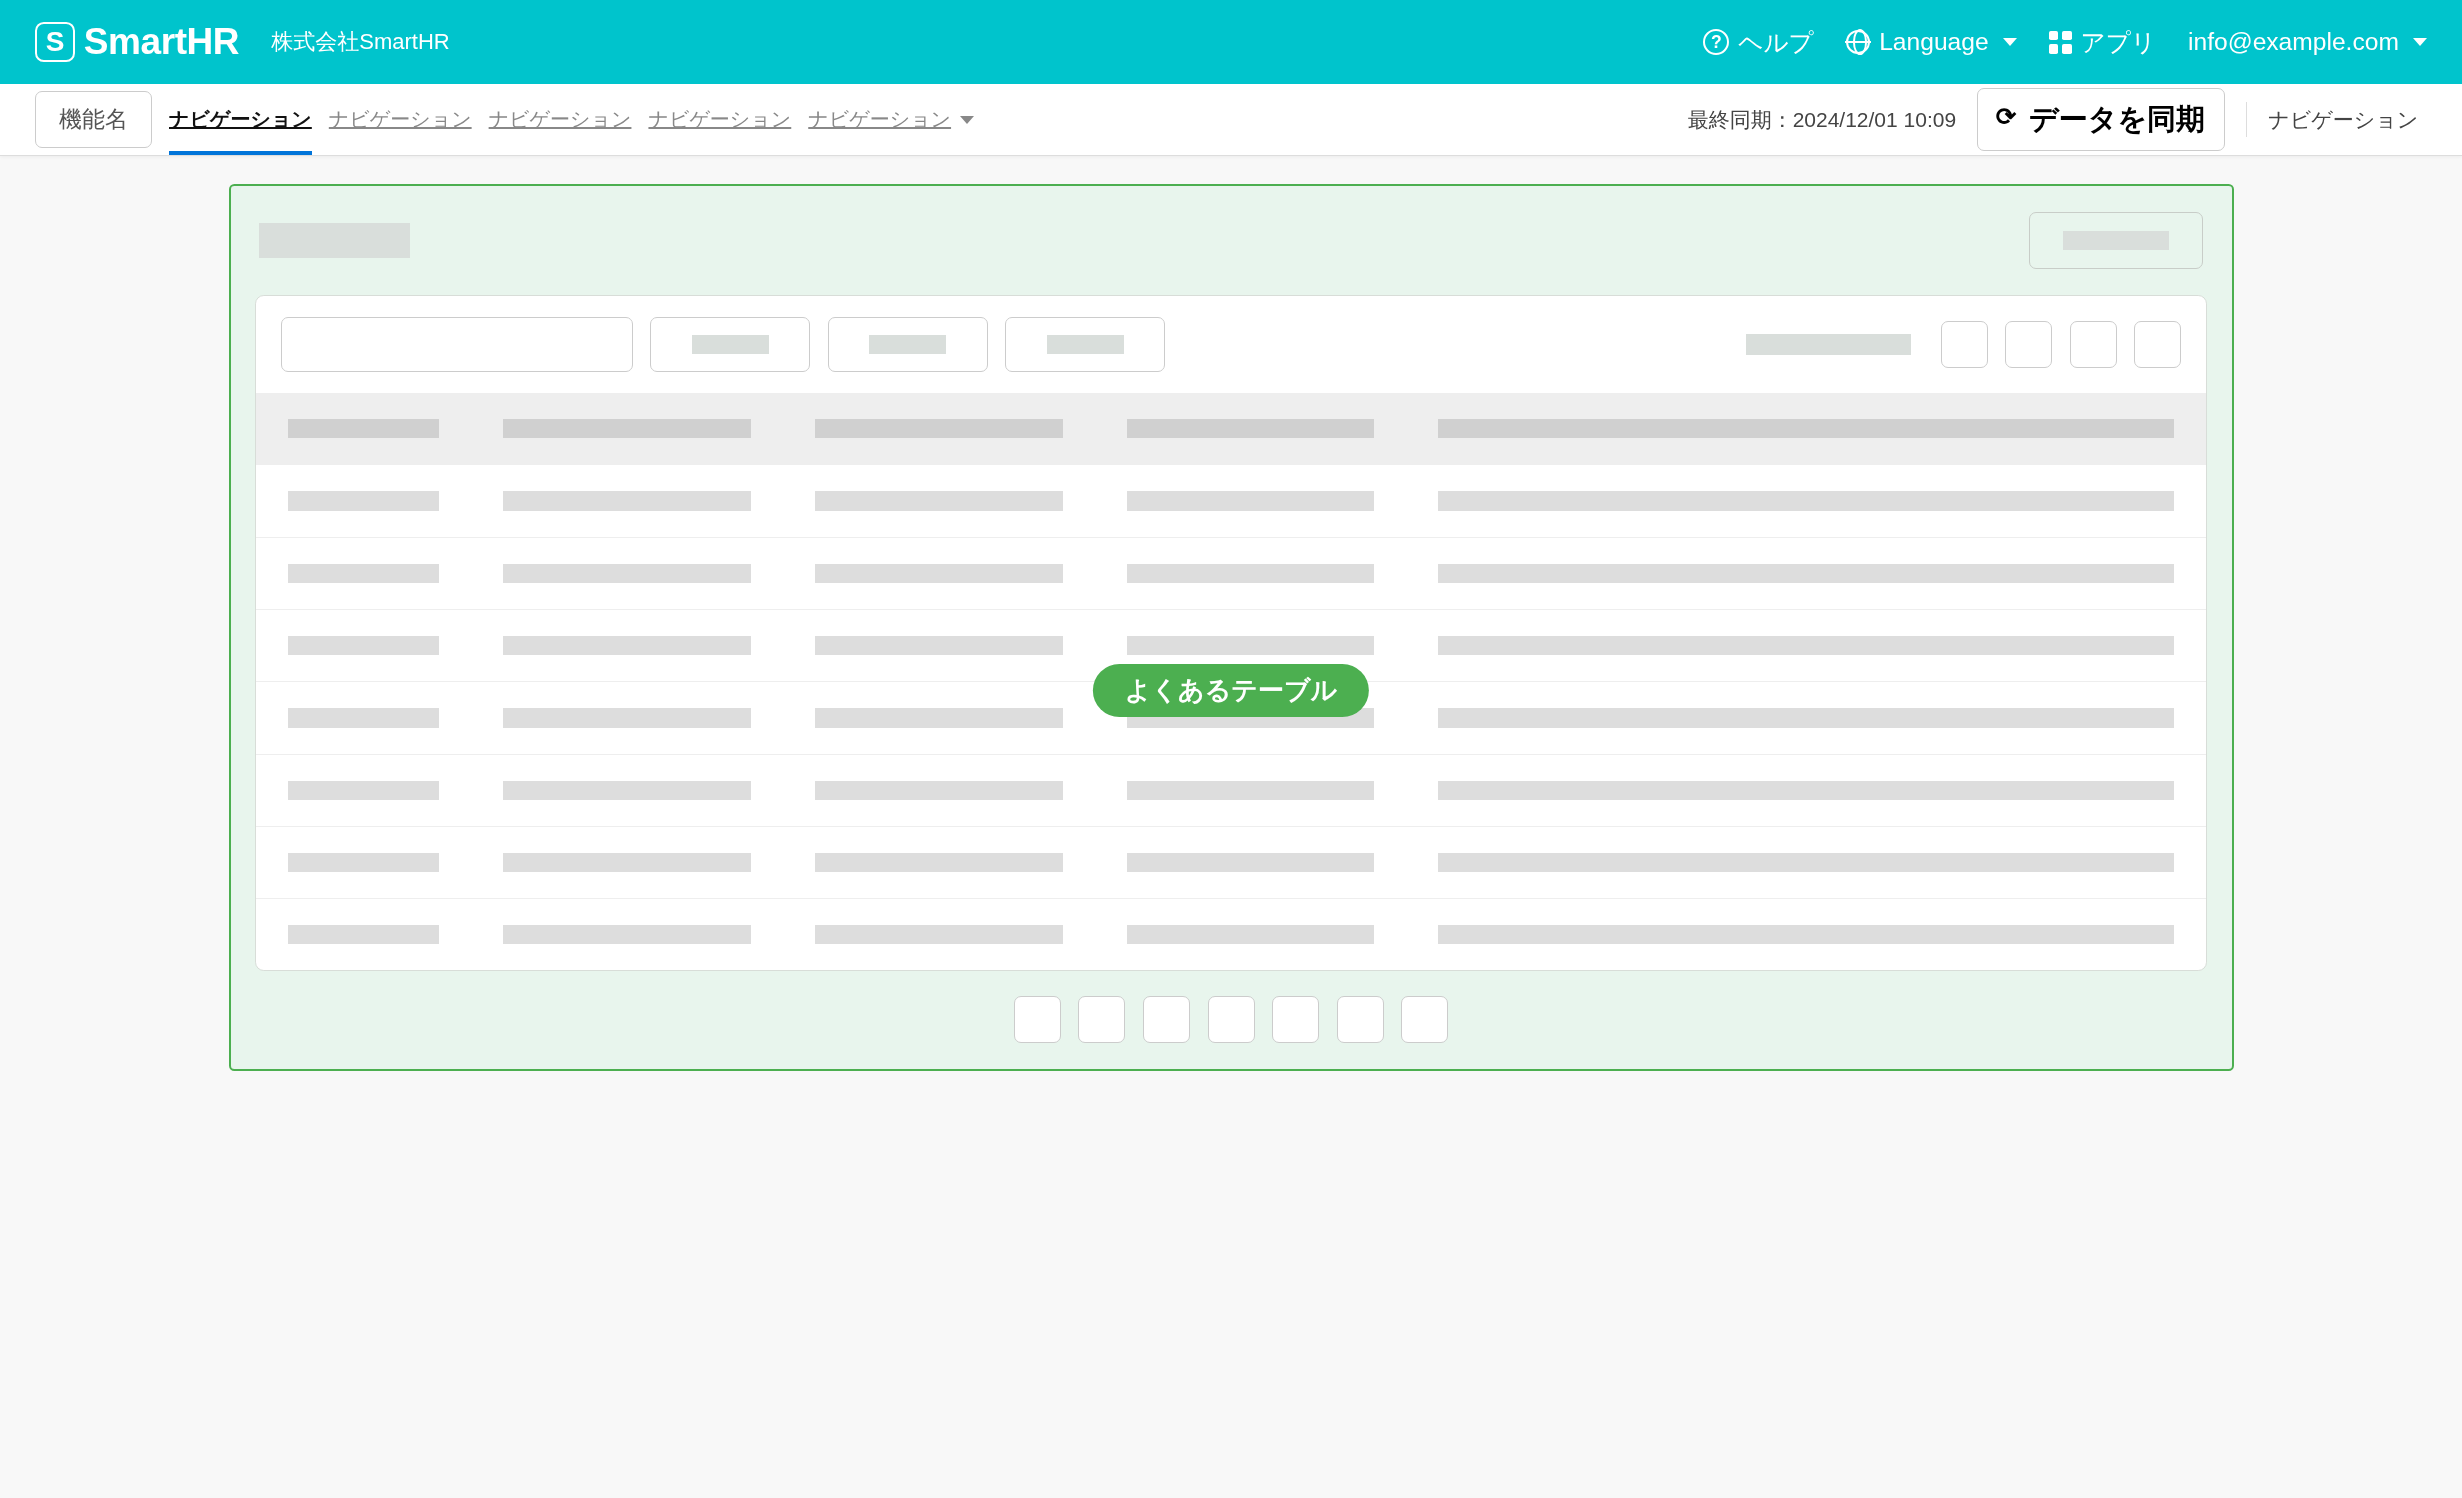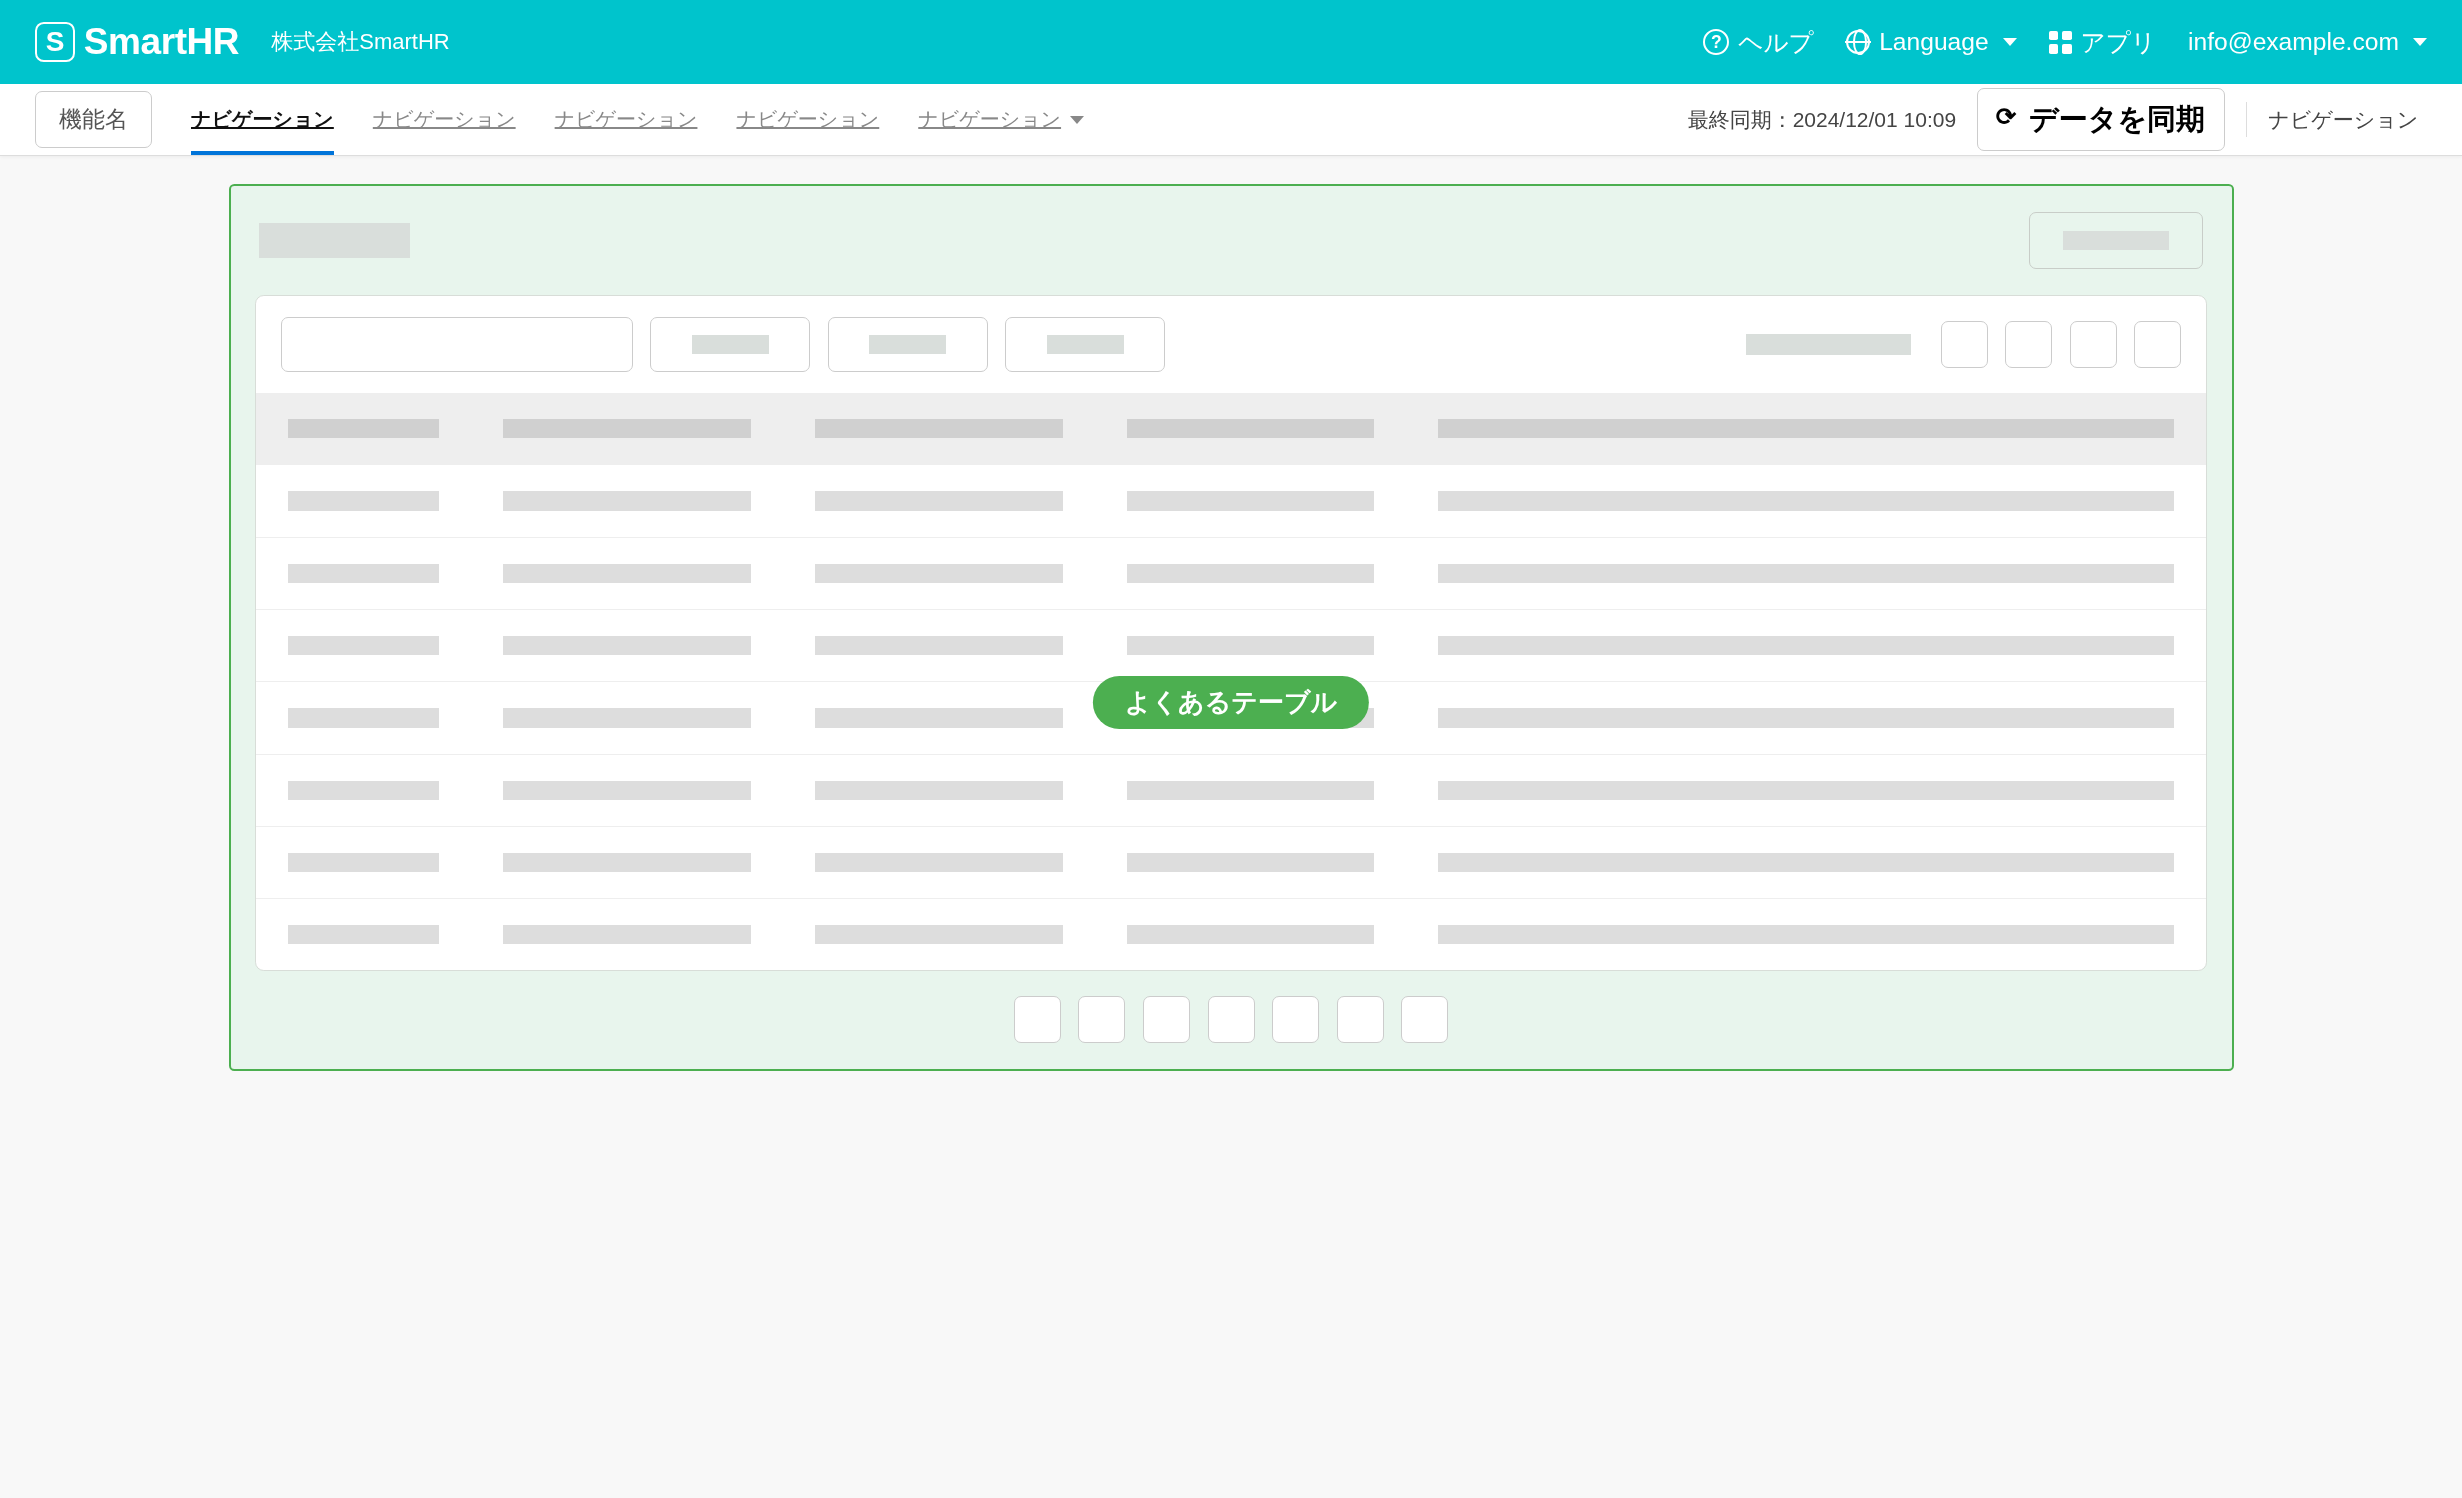--- a/index.html
+++ b/index.html
@@ -11,21 +11,21 @@
     .logo { display: flex; align-items: center; gap: 8.8px; font-size: 37px; font-weight: 700; letter-spacing: -0.4px; }
     .logo-badge { border: 2.6px solid white; border-radius: 8.8px; padding: 1.8px 8.8px; font-size: 28px; font-weight: 800; }
     .company-name { font-size: 22px; font-weight: 400; }
     .header-right { display: flex; align-items: center; gap: 32px; font-size: 24.6px; }
     .header-link { display: flex; align-items: center; gap: 8.8px; cursor: pointer; }
     .icon-circle { width: 26px; height: 26px; border: 2.6px solid white; border-radius: 50%; display: inline-flex; align-items: center; justify-content: center; font-size: 17.6px; font-weight: 700; }
     .chevron-down { display: inline-block; width: 0; height: 0; border-left: 7px solid transparent; border-right: 7px solid transparent; border-top: 8.8px solid white; margin-left: 5.3px; }
     
     
     .navbar { background: white; height: 72px; display: flex; align-items: center; justify-content: space-between; padding: 0 35px; border-bottom: 0.9px solid #ddd; box-shadow: 0 1.8px 3.5px rgba(0,0,0,0.05); }
-    .nav-left { display: flex; align-items: center; gap: 39px; height: 100%; }
+    .nav-left { display: flex; align-items: center; gap: 17px; height: 100%; }
     .feature-button { border: 0.9px solid #ccc; border-radius: 7px; padding: 12.3px 23px; font-size: 23px; color: #555; background: white; cursor: pointer; }
     .nav-item { font-size: 20px; color: #888; cursor: pointer; height: 100%; display: flex; align-items: center; position: relative; text-decoration: underline; }
     .nav-item.active { color: #111; font-weight: 700; }
     .nav-item.active::after { content: ''; position: absolute; bottom: 0; left: 0; right: 0; height: 4.4px; background: #0074d9; }
     .nav-item .chevron-dark { display: inline-block; width: 0; height: 0; border-left: 7px solid transparent; border-right: 7px solid transparent; border-top: 8.8px solid #888; margin-left: 8.8px; }
     .nav-right { display: flex; align-items: center; gap: 21px; font-size: 21px; color: #444; }
     .sync-button { border: 0.9px solid #ccc; border-radius: 7px; padding: 10.6px 19.3px; background: white; cursor: pointer; font-size: 29px; font-weight: 700; display: flex; align-items: center; gap: 10.6px; }
     .divider-v { width: 0.9px; height: 35px; background: #ddd; }
     
     
@@ -33,21 +33,21 @@
     
     
     .heading-region { border: 2.6px solid #e91e63; border-radius: 5.3px; background: #fce8f0; padding: 26px 28px; margin-bottom: 28px; position: relative; }
     .heading-title-skel { width: 324px; height: 42px; background: #f5d6e2; margin-bottom: 21px; }
     .heading-line-skel { height: 17.6px; background: #f5d6e2; margin-bottom: 10.6px; }
     .region-label { position: absolute; left: 50%; transform: translateX(-50%); background: #e91e63; color: white; padding: 8.8px 32px; border-radius: 35px; font-size: 26px; font-weight: 700; white-space: nowrap; }
     .heading-region .region-label { top: 95px; }
     
     
     .table-region { border: 2.6px solid #4caf50; border-radius: 5.3px; background: #e8f5ed; padding: 21px 24.6px 26px; position: relative; }
-    .table-region .region-label { background: #4caf50; top: 490px; font-family: Liberation Serif, serif; }
+    .table-region .region-label { background: #4caf50; top: 478px; font-family: Liberation Serif, serif; }
     .table-header-row { display: flex; justify-content: space-between; align-items: center; margin-bottom: 21px; padding: 5.3px 3.5px; }
     .tbl-title-skel { width: 151px; height: 35px; background: #d9dedb; }
     .tbl-action-skel { border: 0.9px solid #c8cdc8; border-radius: 7px; padding: 17.6px 33px; }
     .tbl-action-skel-inner { width: 106px; height: 19.3px; background: #d9dedb; }
     
     .table-wrap { background: white; border: 0.9px solid #d8ddd8; border-radius: 8.8px; overflow: hidden; margin-bottom: 24.6px; }
     
     .controls-row { display: flex; justify-content: space-between; align-items: center; padding: 21px 24.6px; }
     .controls-left { display: flex; gap: 17.6px; }
     .ctrl-box { border: 0.9px solid #ccc; border-radius: 7px; height: 55px; display: flex; align-items: center; justify-content: center; }

